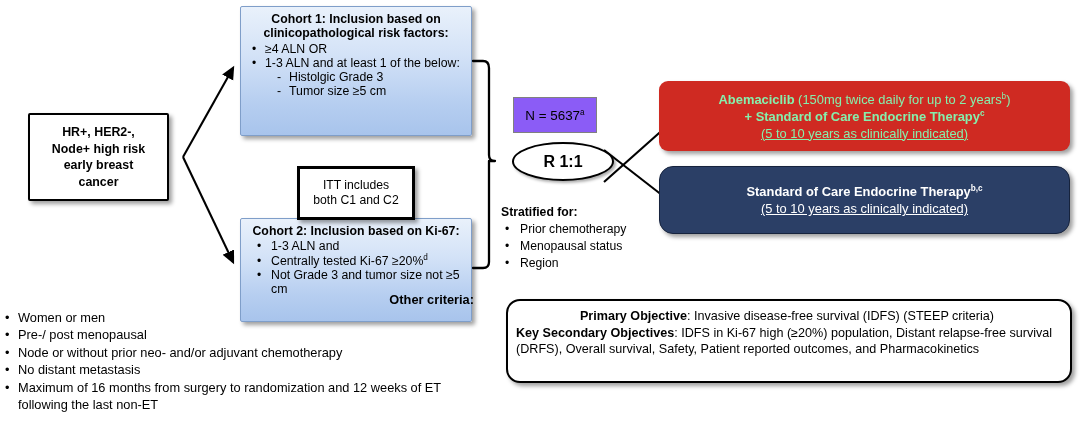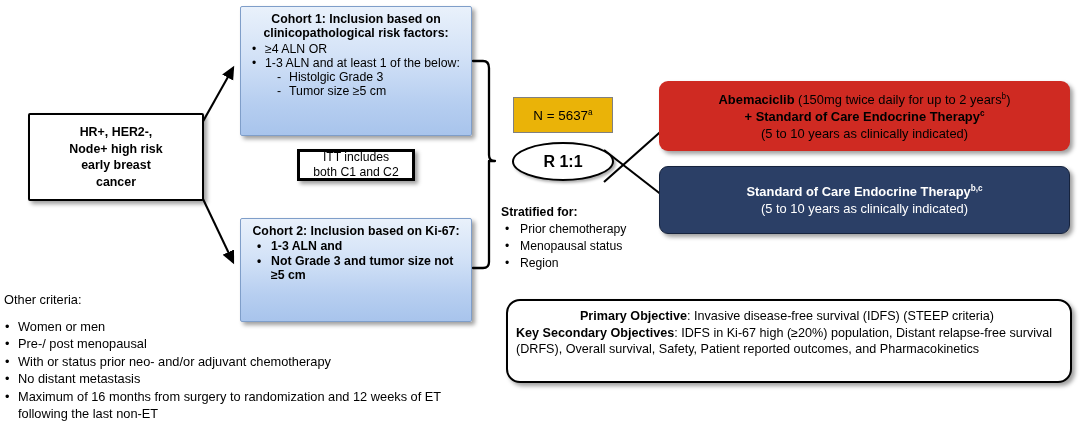--- a/index.html
+++ b/index.html
@@ -42,21 +42,21 @@
     background: linear-gradient(180deg, #e9f1fb 0%, #d3e2f7 38%, #b6cef0 75%, #a8c4ec 100%);
     border: 1.6px solid #7f9ec9;
   }
   .box.sq {
     border-radius: 0;
   }
 
   
   #entry-box {
     left: 28px; top: 113px;
-    width: 176px; height: 88px;
+    width: 141px; height: 88px;
     padding: 4px 6px;
   }
   #entry-box .txt {
     font-size: 12.4px; font-weight: bold;
     line-height: 16.5px; text-align: center;
   }
 
   
   #cohort1-box {
     left: 240px; top: 6px;
@@ -87,43 +87,43 @@
     position: absolute; left: 3px; top: 0;
     font-size: 12px;
   }
   .c-list li.sub {
     padding-left: 40px;
   }
   .c-list li.sub::before {
     content: "-";
     left: 28px; font-size: 12.3px;
   }
-  #cohort2-box .c-list li { padding-left: 22px; font-weight: bold; }
+  #cohort2-box .c-list li { padding-left: 22px; }
   #cohort2-box .c-list li::before { left: 8px; }
   sup { font-size: 8.2px; vertical-align: super; line-height: 0; }
 
   
   #itt-box {
-    left: 297px; top: 149px;
-    width: 118px; height: 32px;
+    left: 297px; top: 166px;
+    width: 118px; height: 54px;
     border-width: 3px;
     padding: 0;
   }
   #itt-box .txt {
     font-size: 12.2px; line-height: 15px; text-align: center;
   }
 
   
   #n-box {
     left: 513px; top: 97px;
-    width: 100px; height: 36px;
+    width: 84px; height: 36px;
     border: 1.4px solid #808080;
     border-radius: 0;
     box-shadow: none;
-    background: #eab308;
+    background: #8b5cf6;
   }
   #n-box .txt { font-size: 13.4px; text-align: center; }
 
   
   #r-ellipse {
     position: absolute;
     left: 512px; top: 142px;
     width: 102px; height: 39px;
     border: 2px solid #000000;
     border-radius: 50%;
@@ -152,44 +152,45 @@
     content: "\2022"; position: absolute; left: 4px; top: 0;
   }
 
   
   #arm-a-box {
     left: 659px; top: 81px;
     width: 411px; height: 70px;
     background: #cf2a22;
     border: none;
     border-radius: 9px;
-    color: #000000;
+    color: #86efac;
     padding: 2px 10px;
   }
   #arm-b-box {
     left: 659px; top: 166px;
     width: 411px; height: 68px;
     background: #2b3f66;
     border: 1.5px solid #16233d;
-    border-radius: 9px;
+    border-radius: 14px;
     color: #ffffff;
     padding: 2px 10px;
   }
   .arm-l1 {
     font-size: 12.9px; font-weight: bold; text-align: center;
     line-height: 17px;
   }
   .arm-l1 .norm { font-weight: normal; }
   .arm-l2 {
     font-size: 12.9px; font-weight: bold; text-align: center;
     line-height: 17px;
   }
   .arm-l3 {
     font-size: 12.9px; font-weight: normal; text-align: center;
     line-height: 17px;
+    text-decoration: underline;
   }
 
   
   #objectives-box {
     left: 506px; top: 299px;
     width: 566px; height: 84px;
     padding: 7px 12px 7px 8px;
     justify-content: flex-start;
     border-width: 2.5px;
     border-radius: 14px;
@@ -200,22 +201,23 @@
   }
   #objectives-box b { font-weight: bold; }
 
   
   #other-criteria {
     position: absolute;
     left: 4px; top: 291px;
     width: 470px;
   }
   #other-criteria .hd {
-    font-size: 12.8px; font-weight: normal; line-height: 17px;
-    margin-bottom: 10px;
+    font-size: 12.8px; font-weight: bold; line-height: 17px;
+    margin-bottom: 1px;
+    text-align: right;
   }
   #other-criteria ul { list-style: none; margin: 0; padding: 0; }
   #other-criteria li {
     font-size: 12.8px; line-height: 17.4px;
     position: relative; padding-left: 14px;
   }
   #other-criteria li::before {
     content: "\2022"; position: absolute; left: 1px; top: 0;
   }
 </style>
@@ -259,20 +261,21 @@
       <li>1-3 ALN and at least 1 of the below:</li>
       <li class="sub">Histolgic Grade 3</li>
       <li class="sub">Tumor size ≥5 cm</li>
     </ul>
   </div>
 
   <div class="box cohort" id="cohort2-box">
     <div class="cohort-title">Cohort 2: Inclusion based on Ki-67:</div>
     <ul class="c-list">
       <li><span>1-3 ALN and</span></li>
+      <li><span>Centrally tested Ki-67 ≥20%</span><sup>d</sup></li>
       <li><span>Not Grade 3 and tumor size not ≥5 cm</span></li>
     </ul>
   </div>
 
   <div class="box white sq" id="itt-box">
     <div class="txt">
       <span>ITT includes</span><br>
       <span>both C1 and C2</span>
     </div>
   </div>
@@ -310,19 +313,19 @@
   <div class="box white" id="objectives-box">
     <div class="line"><b>Primary Objective</b><span>: Invasive disease-free survival (IDFS) (STEEP criteria)</span></div>
     <div class="line"><b>Key Secondary Objectives</b><span>: IDFS in Ki-67 high (≥20%) population, Distant relapse-free survival (DRFS), Overall survival, Safety, Patient reported outcomes, and Pharmacokinetics</span></div>
   </div>
 
   <div id="other-criteria">
     <div class="hd">Other criteria:</div>
     <ul>
       <li>Women or men</li>
       <li>Pre-/ post menopausal</li>
-      <li>With or status prior neo- and/or adjuvant chemotherapy</li>
+      <li>Node or without prior neo- and/or adjuvant chemotherapy</li>
       <li>No distant metastasis</li>
       <li>Maximum of 16 months from surgery to randomization and 12 weeks of ET following the last non-ET</li>
     </ul>
   </div>
 
 </div>
 
 </body></html>

